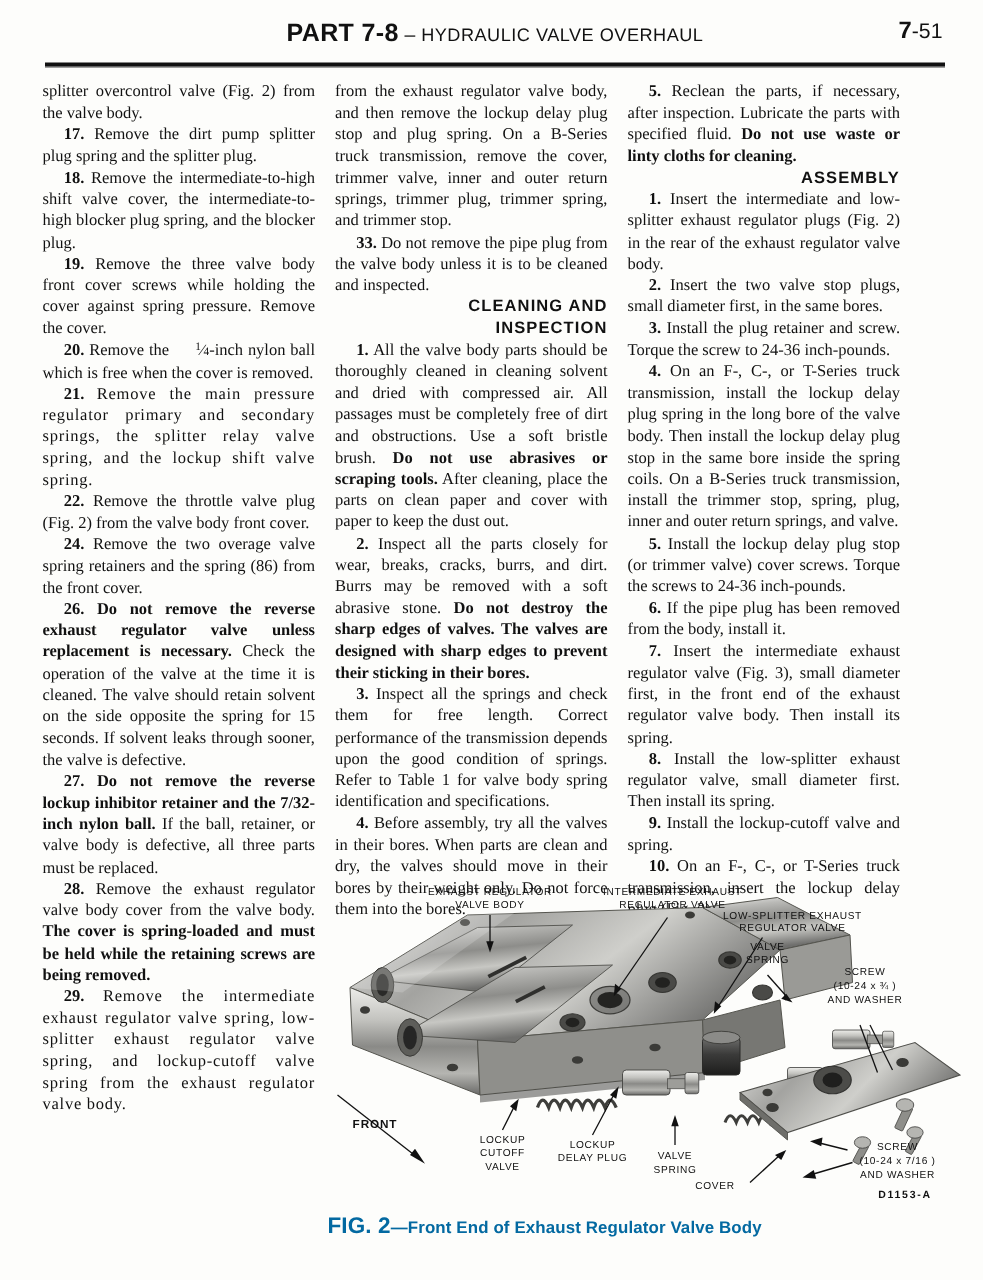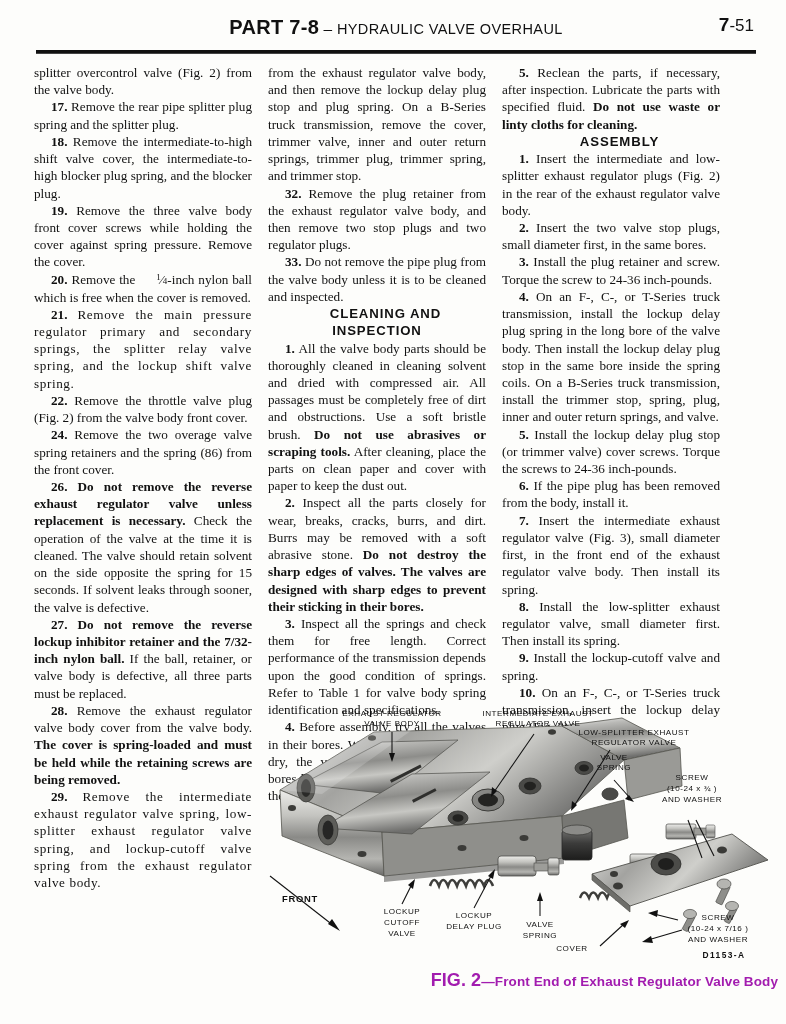--- a/index.html
+++ b/index.html
@@ -65,21 +65,21 @@
   .col p { margin:0; text-indent:17px; }
   .col p.noind { text-indent:0; }
   .col b, .col .bold { font-weight:bold; }
   .num { font-weight:bold;text-align:right; }
   .sec-head {
     font-family:"Liberation Sans", sans-serif;
     font-weight:bold;
     font-size:13.2px;
     letter-spacing:.9px;
     text-indent:0;
-    text-align:center;
+    text-align:right;
     margin:13px 0 5px 0;
   }
   .frac {
     display:inline-block;
     font-size:.95em;
     vertical-align:-.05em;
   }
   .frac sup { font-size:.72em; vertical-align:.42em; }
   .frac sub { font-size:.72em; vertical-align:0em; }
   .spaced { letter-spacing:.6px; }
@@ -92,23 +92,22 @@
   }
   .fig-svg { position:absolute; left:0; top:0; }
   .caption {
     position:absolute;
     left:0; top:262px;
     width:516px;
     font-family:"Liberation Sans", sans-serif;
     font-weight:bold;
     font-size:15px;
     letter-spacing:.1px;
-    color:#a21caf;
+    color:#0369a1;
     white-space:nowrap;
-    text-align:right;
   }
   .caption .figno { font-size:18px; }
   .caption .captxt { font-size:13.5px; }
 
   
   .lbl {
     font-family:"Liberation Sans", sans-serif;
     font-size:8.1px;
     letter-spacing:.55px;
     fill:#111;
@@ -141,41 +140,40 @@
     </div>
     <div class="head-folio">
       <span class="pg">7</span><span class="num">-51</span>
     </div>
   </div>
   <div class="rule"></div>
 
   <div class="col" id="col1">
     <p class="noind">splitter overcontrol valve (Fig. 2) from the valve body.</p>
 
-    <p><span class="num">17.</span> <span>Remove the rear pipe splitter plug spring and the splitter plug.</span></p>
+    <p><span class="num">17.</span> <span>Remove the dirt pump splitter plug spring and the splitter plug.</span></p>
     <p><span class="num">18.</span> <span>Remove the intermediate-to-high shift valve cover, the intermediate-to-high blocker plug spring, and the blocker plug.</span></p>
     <p><span class="num">19.</span> <span>Remove the three valve body front cover screws while holding the cover against spring pressure. Remove the cover.</span></p>
 
     <p><span class="num">20.</span> <span>Remove the </span><span class="frac"><sup>1</sup>⁄<sub>4</sub></span><span>-inch nylon ball which is free when the cover is removed.</span></p>
 
     <p><span class="num">21.</span> <span class="spaced">Remove the main pressure regulator primary and secondary springs, the splitter relay valve spring, and the lockup shift valve spring.</span></p>
     <p><span class="num">22.</span> <span>Remove the throttle valve plug (Fig. 2) from the valve body front cover.</span></p>
     <p><span class="num">24.</span> <span>Remove the two overage valve spring retainers and the spring (86) from the front cover.</span></p>
 
     <p><span class="num">26.</span> <span class="bold">Do not remove the reverse exhaust regulator valve unless replacement is necessary.</span><span> Check the operation of the valve at the time it is cleaned. The valve should retain solvent on the side opposite the spring for 15 seconds. If solvent leaks through sooner, the valve is defective.</span></p>
     <p><span class="num">27.</span> <span class="bold">Do not remove the reverse lockup inhibitor retainer and the 7/32-inch nylon ball.</span><span> If the ball, retainer, or valve body is defective, all three parts must be replaced.</span></p>
     <p><span class="num">28.</span> <span>Remove the exhaust regulator valve body cover from the valve body. </span><span class="bold">The cover is spring-loaded and must be held while the retaining screws are being removed.</span></p>
     <p><span class="num">29.</span> <span class="spaced">Remove the intermediate exhaust regulator valve spring, low-splitter exhaust regulator valve spring, and lockup-cutoff valve spring from the exhaust regulator valve body.</span></p>
 
   </div>
 
   <div class="col" id="col2">
     <p class="noind">from the exhaust regulator valve body, and then remove the lockup delay plug stop and plug spring. On a B-Series truck transmission, remove the cover, trimmer valve, inner and outer return springs, trimmer plug, trimmer spring, and trimmer stop.</p>
 
-    <p><span class="num">32.</span> <span>Remove the plug retainer from the exhaust regulator valve body, and then remove two stop plugs and two regulator plugs.</span></p>
     <p><span class="num">33.</span> <span>Do not remove the pipe plug from the valve body unless it is to be cleaned and inspected.</span></p>
 
     <p class="sec-head">CLEANING AND INSPECTION</p>
 
     <p><span class="num">1.</span> <span>All the valve body parts should be thoroughly cleaned in cleaning solvent and dried with compressed air. All passages must be completely free of dirt and obstructions. Use a soft bristle brush. </span><span class="bold">Do not use abrasives or scraping tools.</span><span> After cleaning, place the parts on clean paper and cover with paper to keep the dust out.</span></p>
     <p><span class="num">2.</span> <span>Inspect all the parts closely for wear, breaks, cracks, burrs, and dirt. Burrs may be removed with a soft abrasive stone. </span><span class="bold">Do not destroy the sharp edges of valves. The valves are designed with sharp edges to prevent their sticking in their bores.</span></p>
     <p><span class="num">3.</span> <span>Inspect all the springs and check them for free length. Correct performance of the transmission depends upon the good condition of springs. Refer to Table 1 for valve body spring identification and specifications.</span></p>
     <p><span class="num">4.</span> <span>Before assembly, try all the valves in their bores. When parts are clean and dry, the valves should move in their bores by their weight only. Do not force them into the bores.</span></p>
   </div>
 

